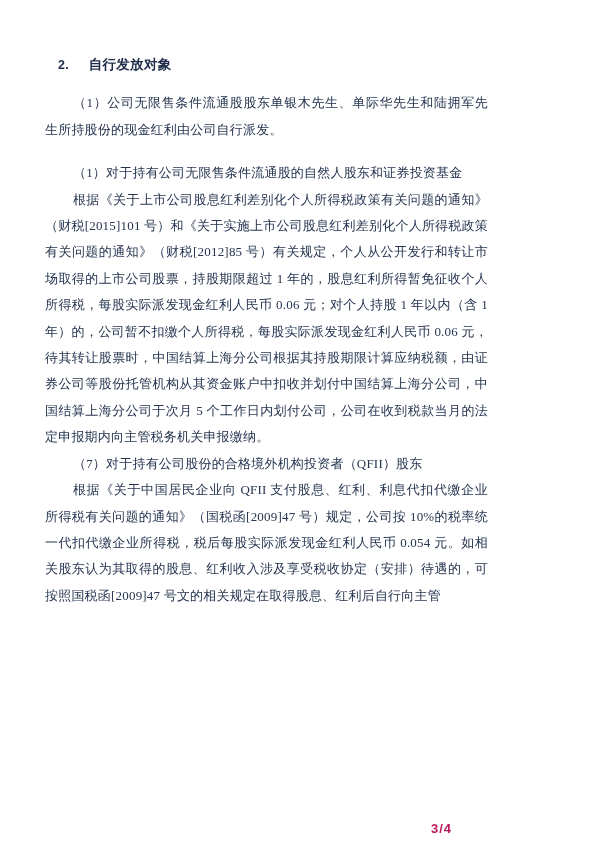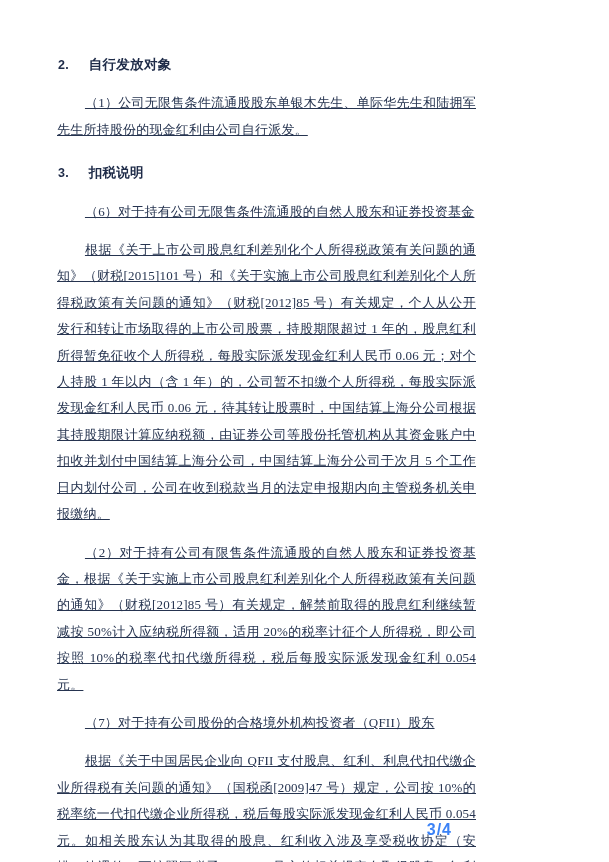--- a/index.html
+++ b/index.html
@@ -28,60 +28,54 @@
     color: #1e2b48;
     letter-spacing: 0.3px;
   }
   h2.sec-heading .sec-num {
     display: inline-block;
     min-width: 27px;
     font-family: "Liberation Sans", sans-serif;
     font-size: 12.5px;
   }
   p.para {
-    margin: 12px;
+    margin: 0;
     font-size: 13px;
     line-height: 26.4px;
     text-align: justify;
     text-indent: 2.15em;
     letter-spacing: 0.2px;
     word-break: break-all;
-    text-decoration: underline;
   }
   .footer-page-num {
     position: absolute;
     top: 821px;
     right: 84px;
     font-family: "Liberation Sans", sans-serif;
-    font-size: 16px;
+    font-size: 13px;
     font-weight: bold;
-    color: #3b82f6;
+    color: #be185d;
     letter-spacing: 1px;
   }
 </style>
 </head>
 <body>
 
 <div class="page">
 
   <section>
     <h2 class="sec-heading">
       <span class="sec-num">2.</span>
       <span class="sec-title">自行发放对象</span>
     </h2>
     <p class="para">（1）公司无限售条件流通股股东单银木先生、单际华先生和陆拥军先生所持股份的现金红利由公司自行派发。</p>
   </section>
 
   <section>
-    <h2 class="sec-heading">
-      <span class="sec-num">3.</span>
-      <span class="sec-title">扣税说明</span>
-    </h2>
-    <p class="para">（6）对于持有公司无限售条件流通股的自然人股东和证券投资基金</p>
+    <p class="para">（1）对于持有公司无限售条件流通股的自然人股东和证券投资基金</p>
     <p class="para">根据《关于上市公司股息红利差别化个人所得税政策有关问题的通知》（财税[2015]101 号）和《关于实施上市公司股息红利差别化个人所得税政策有关问题的通知》（财税[2012]85 号）有关规定，个人从公开发行和转让市场取得的上市公司股票，持股期限超过 1 年的，股息红利所得暂免征收个人所得税，每股实际派发现金红利人民币 0.06 元；对个人持股 1 年以内（含 1 年）的，公司暂不扣缴个人所得税，每股实际派发现金红利人民币 0.06 元，待其转让股票时，中国结算上海分公司根据其持股期限计算应纳税额，由证券公司等股份托管机构从其资金账户中扣收并划付中国结算上海分公司，中国结算上海分公司于次月 5 个工作日内划付公司，公司在收到税款当月的法定申报期内向主管税务机关申报缴纳。</p>
-    <p class="para">（2）对于持有公司有限售条件流通股的自然人股东和证券投资基金，根据《关于实施上市公司股息红利差别化个人所得税政策有关问题的通知》（财税[2012]85 号）有关规定，解禁前取得的股息红利继续暂减按 50%计入应纳税所得额，适用 20%的税率计征个人所得税，即公司按照 10%的税率代扣代缴所得税，税后每股实际派发现金红利 0.054 元。</p>
     <p class="para">（7）对于持有公司股份的合格境外机构投资者（QFII）股东</p>
     <p class="para">根据《关于中国居民企业向 QFII 支付股息、红利、利息代扣代缴企业所得税有关问题的通知》（国税函[2009]47 号）规定，公司按 10%的税率统一代扣代缴企业所得税，税后每股实际派发现金红利人民币 0.054 元。如相关股东认为其取得的股息、红利收入涉及享受税收协定（安排）待遇的，可按照国税函[2009]47 号文的相关规定在取得股息、红利后自行向主管</p>
   </section>
 
   <div class="footer-page-num">3/4</div>
 
 </div>
 
 </body></html>

